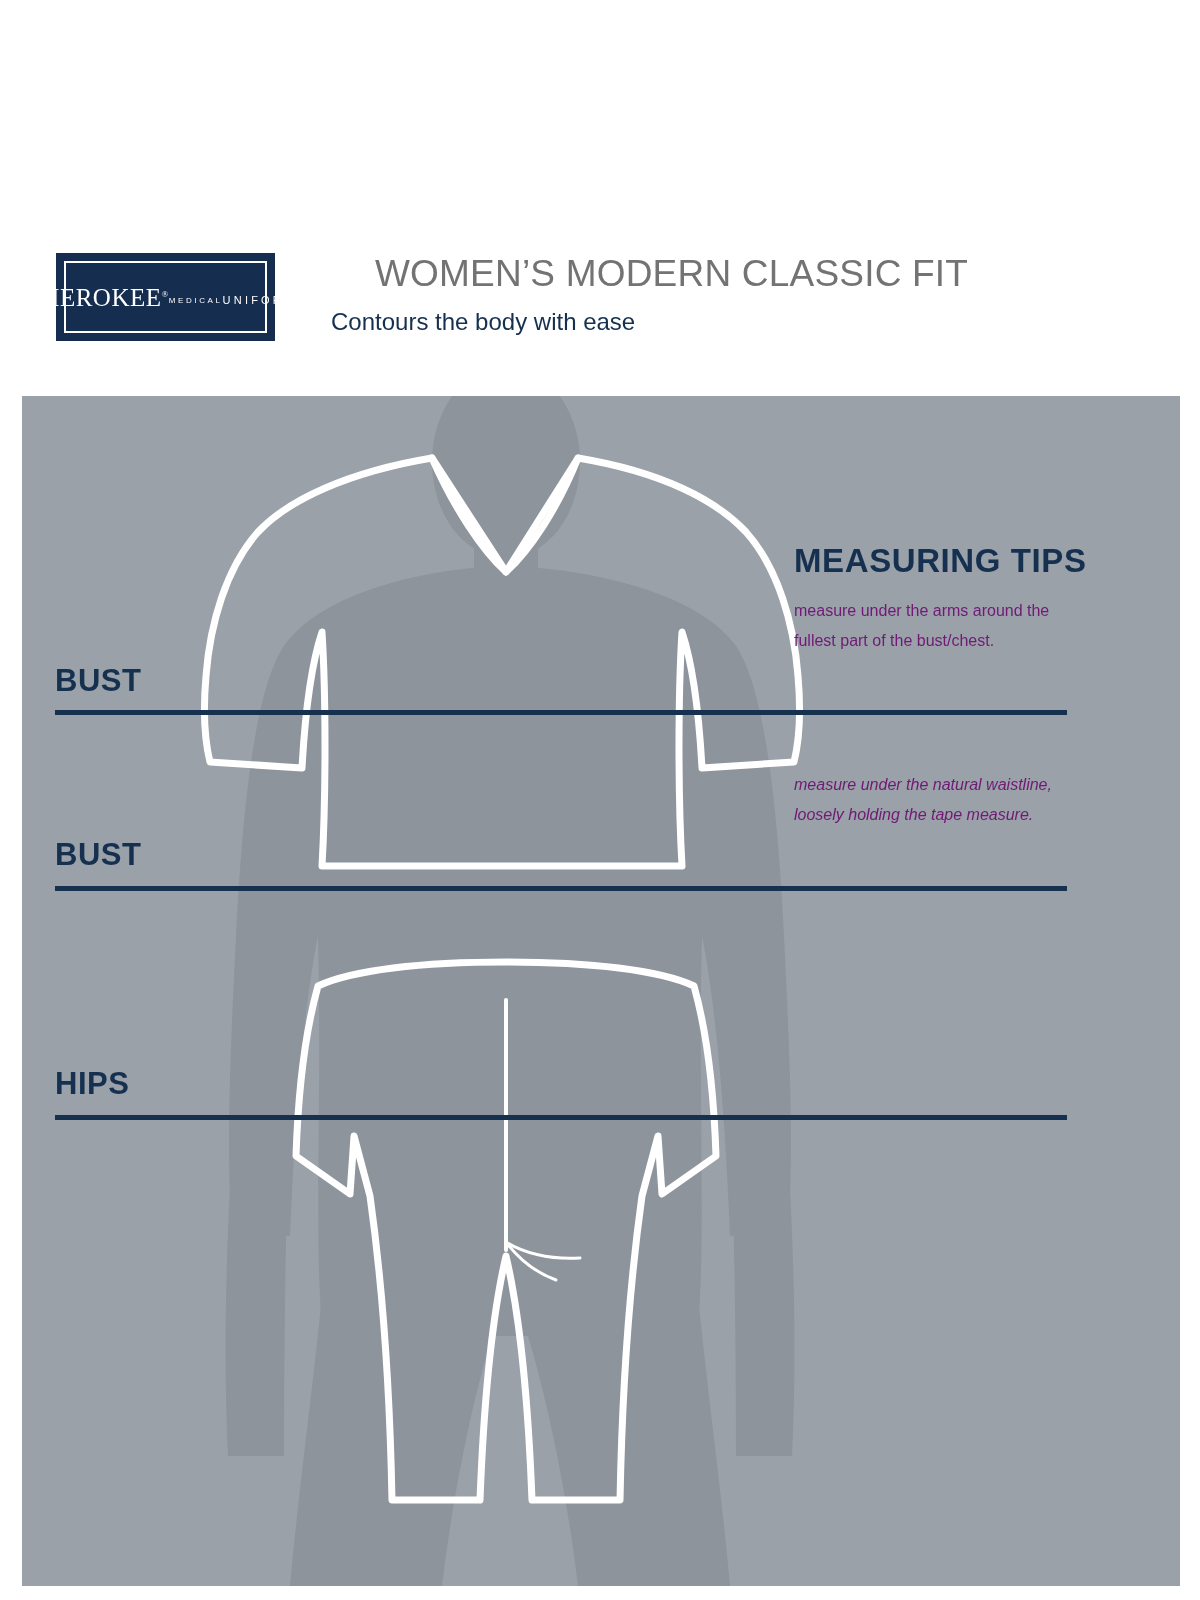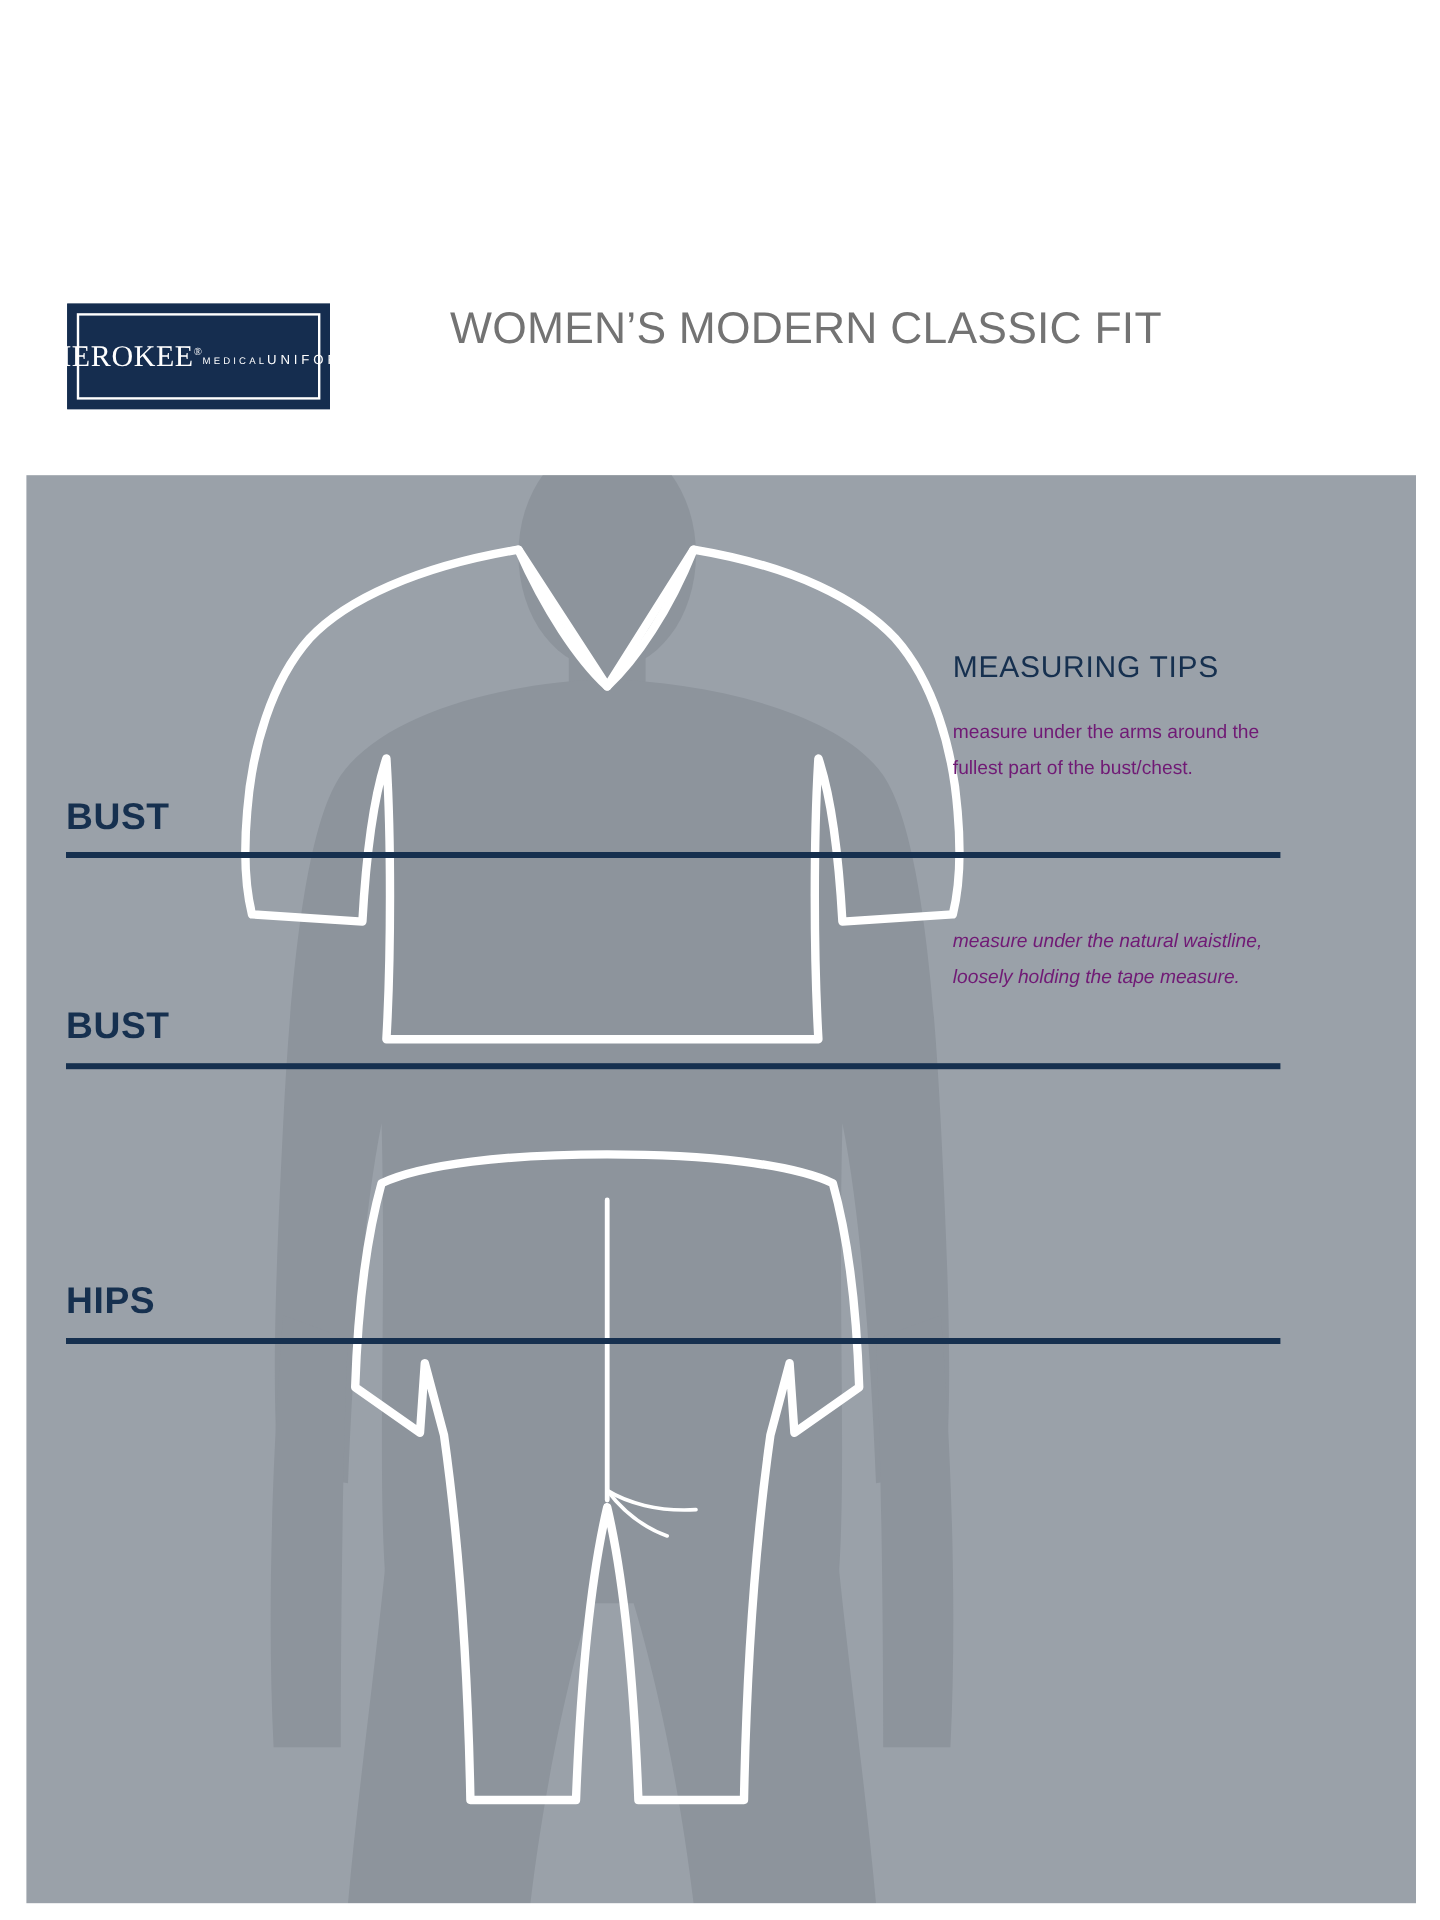--- a/index.html
+++ b/index.html
@@ -132,22 +132,22 @@
     position: absolute;
     height: 5px;
     background: #16304f;
   }
 
   .tips-title {
     position: absolute;
     left: 772px;
     top: 146px;
     color: #16304f;
-    font-size: 25px;
-    font-weight: normal;
+    font-size: 33px;
+    font-weight: bold;
     letter-spacing: 0.6px;
   }
   .tip-text {
     position: absolute;
     color: #701a75;
     font-size: 16px;
     line-height: 30px;
     width: 300px;
   }
 </style>
@@ -160,20 +160,21 @@
 
     <div class="logo-box">
       <div class="logo-inner">
         <div class="logo-word"><span>CHEROKEE</span><span class="logo-reg">®</span></div>
         <div class="logo-sub1">MEDICAL</div>
         <div class="logo-sub2">UNIFORMS</div>
       </div>
     </div>
 
     <div class="title">WOMEN’S MODERN CLASSIC FIT</div>
+    <div class="subtitle">Contours the body with ease</div>
   </div>
 
   <div class="panel">
 
     <svg class="figure-svg" width="1158" height="1190" viewBox="0 0 1158 1190" aria-hidden="true">
 
       <g fill="#8d949c">
 
         <ellipse cx="484" cy="66" rx="74" ry="96"></ellipse>
 

